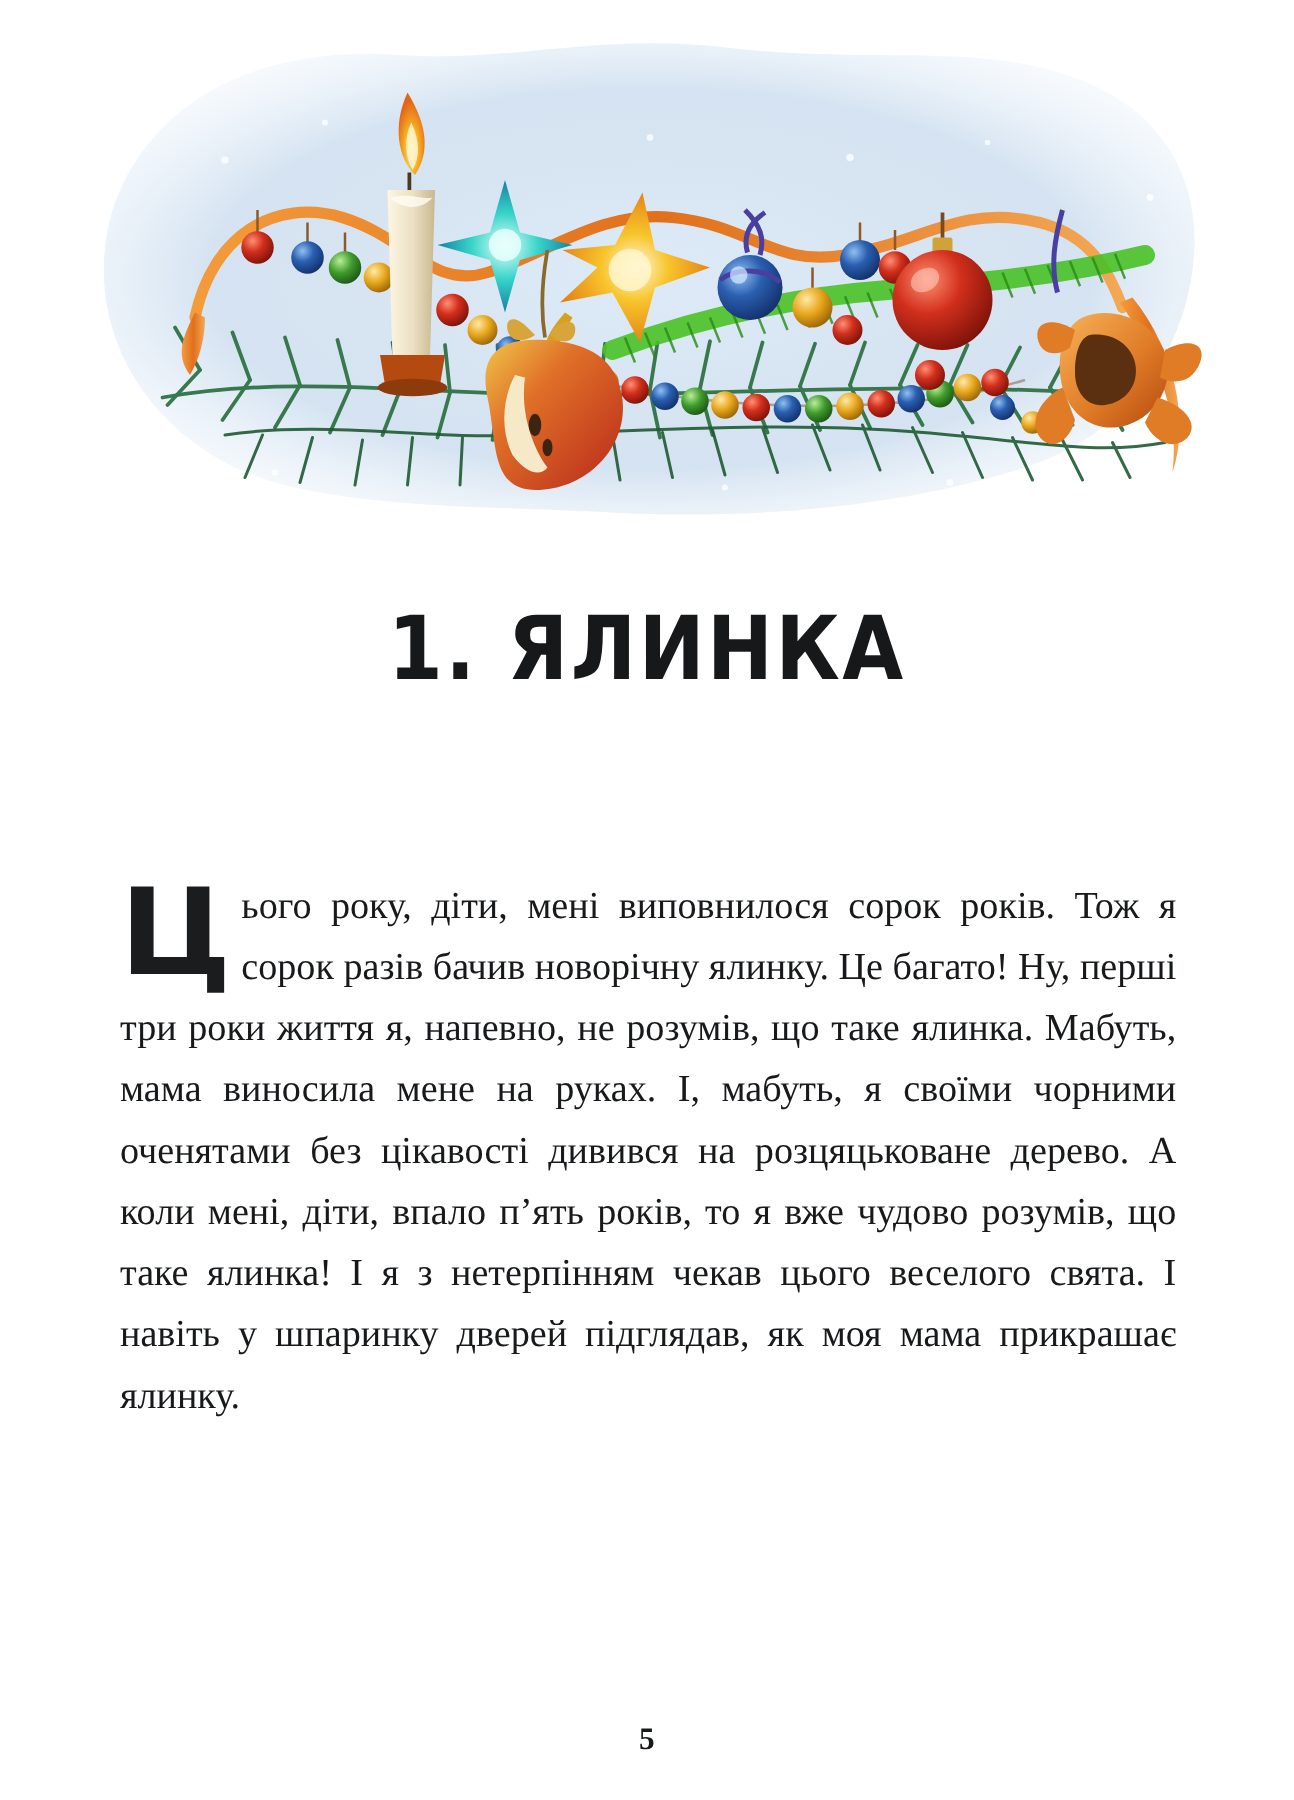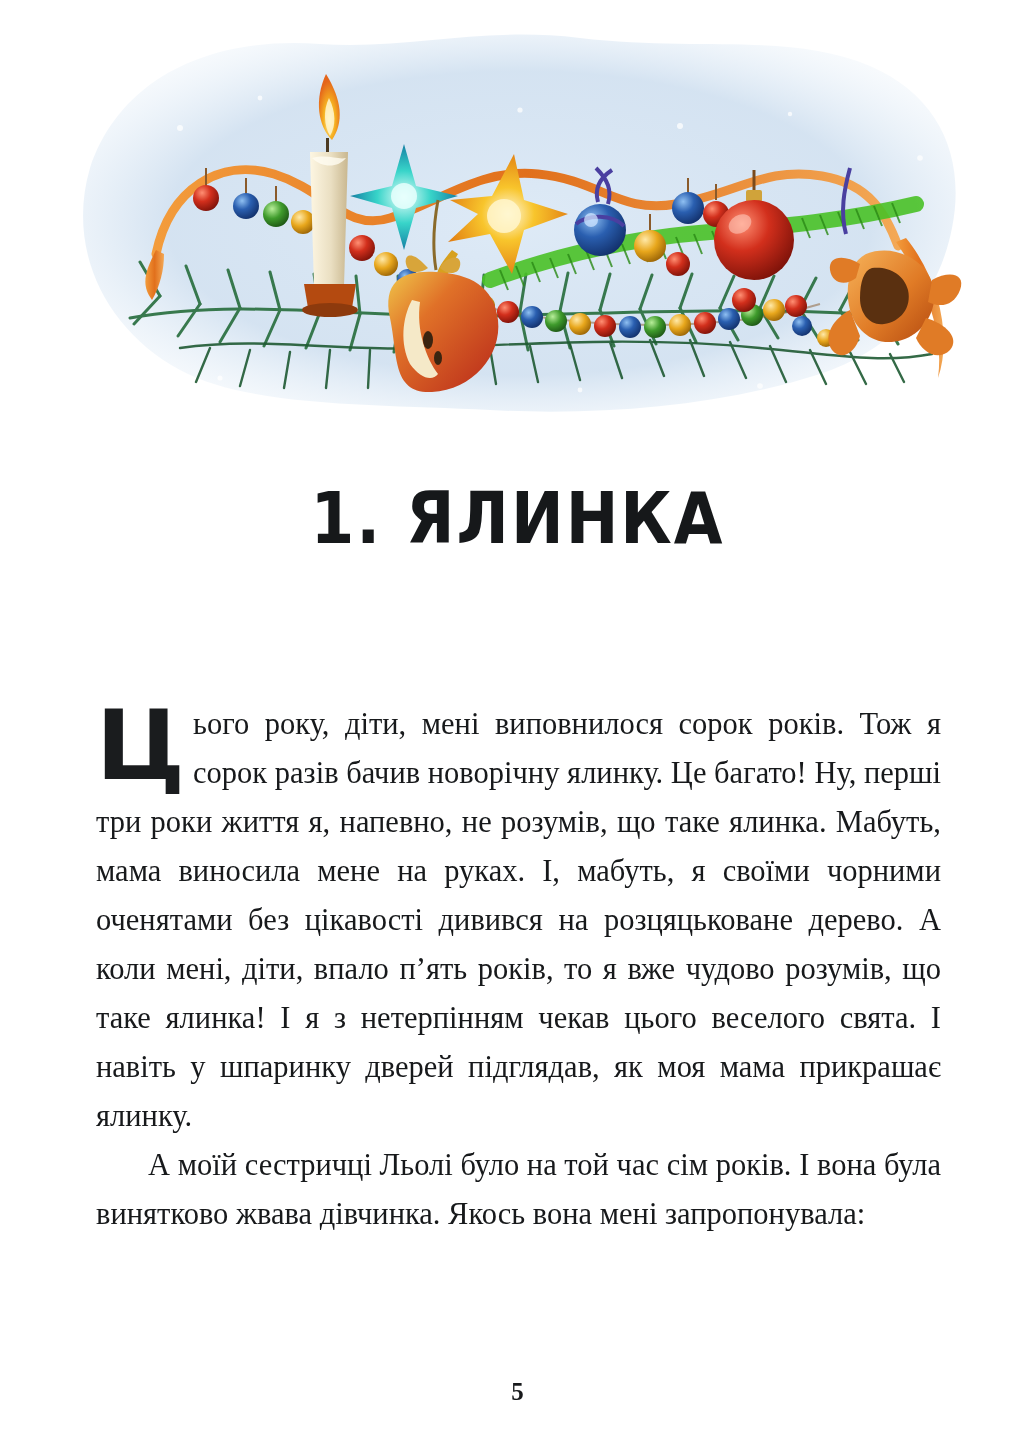--- a/index.html
+++ b/index.html
@@ -301,18 +301,17 @@
           <circle cx="520" cy="372" r="2.4"></circle>
         <circle cx="700" cy="368" r="2.8"></circle>
       </g>
     </svg>
   </div>
 
   <div class="chapter-title">1. ЯЛИНКА</div>
 
   <div class="body-text">
     <p><span class="dropcap">Ц</span><span>ього року, діти, мені виповнилося сорок років. Тож я сорок разів бачив новорічну ялинку. Це багато! Ну, перші три роки життя я, напевно, не розумів, що таке ялинка. Мабуть, мама виносила мене на руках. І, мабуть, я своїми чорними оченятами без цікавості дивився на розцяцьковане дерево. А коли мені, діти, впало п’ять років, то я вже чудово розумів, що таке ялинка! І я з нетерпінням чекав цього веселого свята. І навіть у шпаринку дверей підглядав, як моя мама прикрашає ялинку.</span></p>
-    <p class="indent">А моїй сестричці Льолі було на той час сім років. І вона була винятково жвава дівчинка. Якось вона мені запропонувала:</p>
   </div>
 
   <div class="page-number">5</div>
 
 </div>
 
 </body></html>

